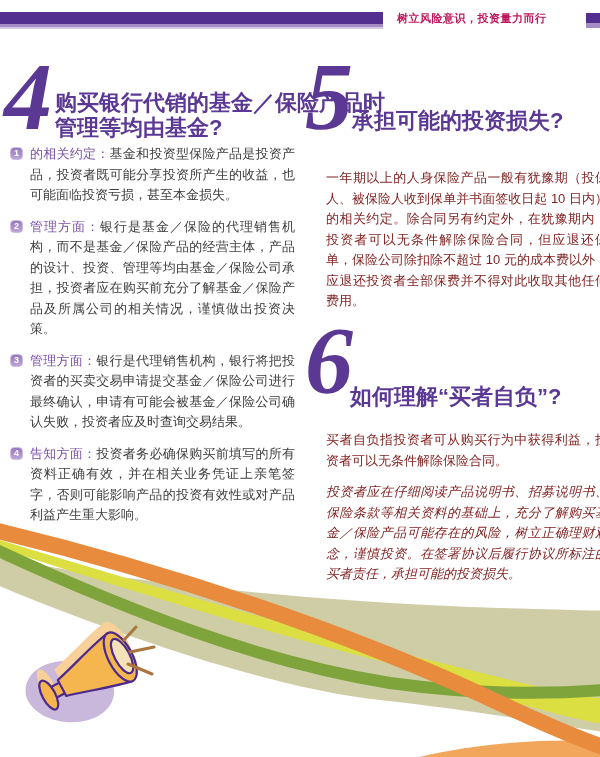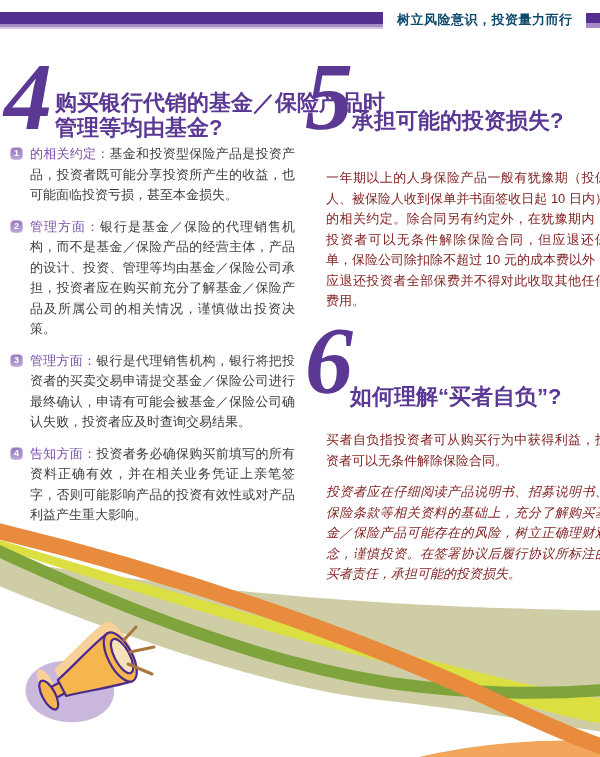--- a/index.html
+++ b/index.html
@@ -4,22 +4,22 @@
 <style>
   html,body{margin:0;padding:0;background:#ffffff;}
   .page{
     position:relative;width:600px;height:757px;overflow:hidden;background:#ffffff;
     font-family:"Liberation Sans",sans-serif;
   }
   
   .bar-dark{position:absolute;left:0;top:12px;width:383px;height:12px;background:#533090;}
   .bar-fade{position:absolute;left:0;top:24px;width:383px;height:5px;
     background:linear-gradient(180deg,#a58cc5 0 55%,#d4c8e6 55% 100%);}
-  .slogan{position:absolute;left:397px;top:11px;font-size:13px;font-weight:bold;
-    color:#0c4a6e;letter-spacing:.5px;white-space:nowrap;}
+  .slogan{position:absolute;left:397px;top:11px;font-size:11px;font-weight:bold;
+    color:#be185d;letter-spacing:.5px;white-space:nowrap;}
   .corner-sq{position:absolute;left:586px;top:13px;width:14px;height:15px;
     background:linear-gradient(180deg,#533090 0 66%,#a58cc5 66% 100%);}
   
   .num{position:absolute;font-family:"Liberation Serif",serif;font-style:italic;
     font-weight:bold;color:#5b3894;font-size:96px;line-height:78px;}
   .h-title{position:absolute;font-weight:bold;color:#5b3894;font-size:22px;
     line-height:25px;white-space:nowrap;}
   
   .items{position:absolute;left:10px;top:144px;width:285px;display:flex;
     flex-direction:column;gap:11px;}

